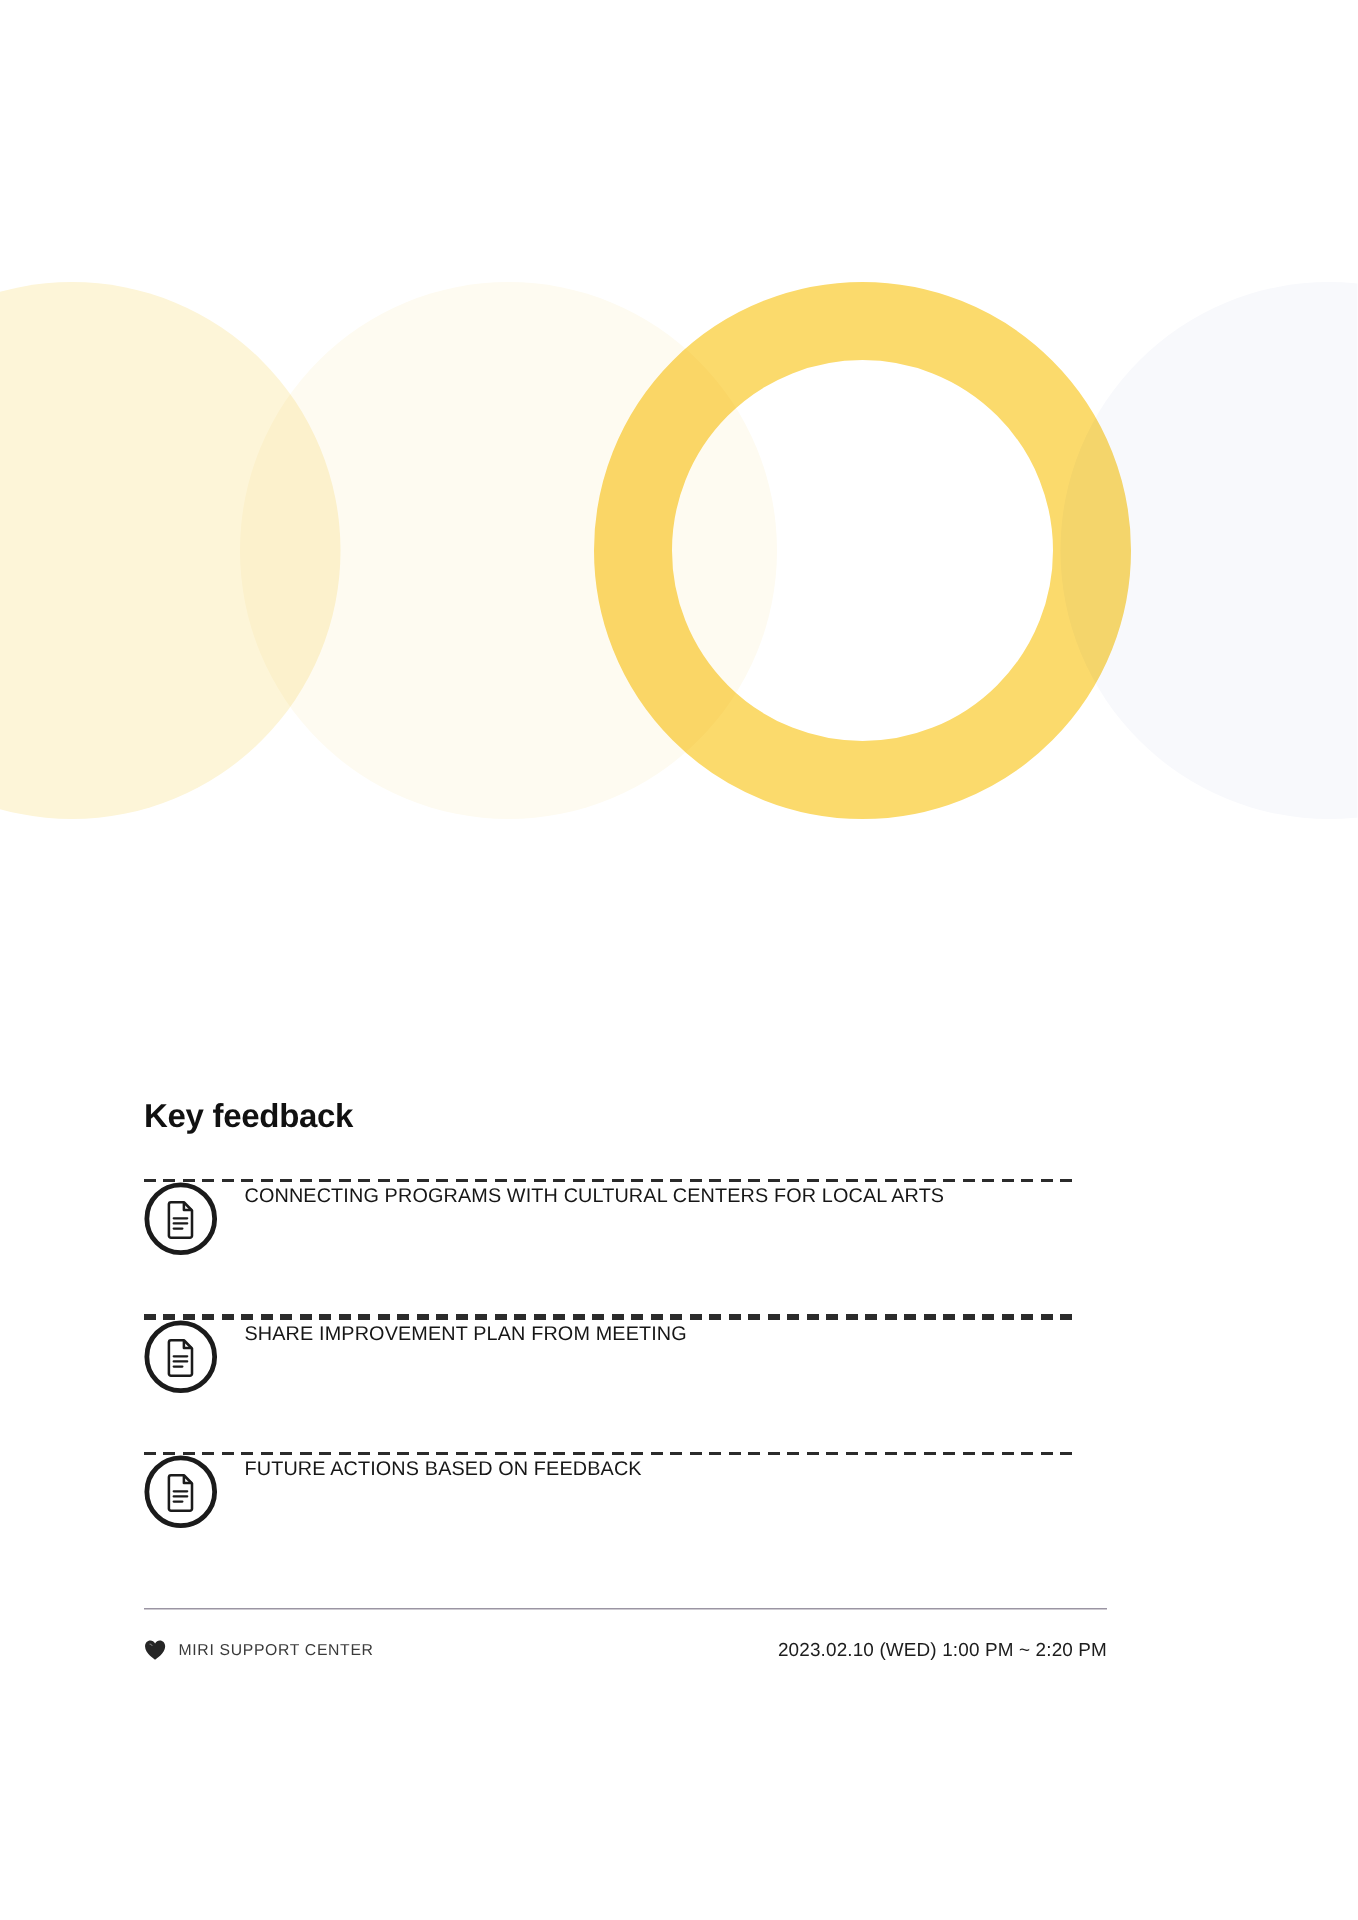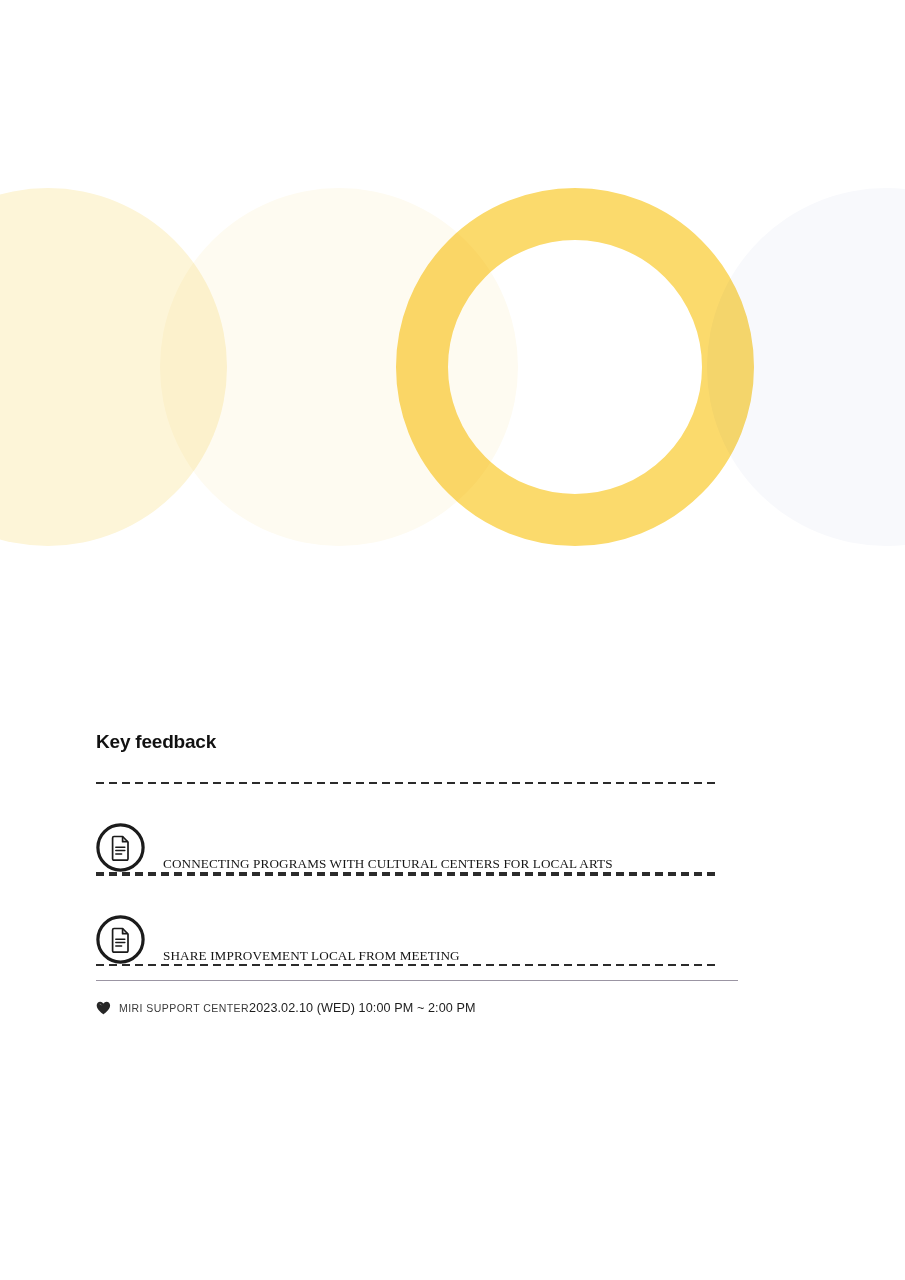--- a/index.html
+++ b/index.html
@@ -66,21 +66,21 @@
 
   
   .content {
     position: absolute;
     left: 96px;
     top: 730px;
     width: 713px;
   }
 
   .title {
-    font-size: 19px;
+    font-size: 22px;
     font-weight: 700;
     line-height: 1.25;
     letter-spacing: -0.2px;
     color: #111111;
     margin: 0;
     padding: 0;
   }
   .title-line { display: block; }
 
   .dashed-sep {
@@ -94,24 +94,23 @@
       rgba(255,255,255,0) 13px
     );
     width: 624px;
   }
   .sep-top { margin-top: 28px; }
 
   .item-list { margin: 0; padding: 0; list-style: none; }
 
   .item {
     display: flex;
-    align-items: flex-end;
+    align-items: flex-start;
     height: 88px;
     gap: 18px;
-    font-family: Liberation Serif, serif;
   }
 
   .doc-icon {
     flex: 0 0 auto;
     width: 49px;
     height: 49px;
     display: block;
   }
 
   .item-label {
@@ -125,21 +124,21 @@
   
   .footer-rule {
     width: 642px;
     height: 1px;
     background: #9b95a3;
     margin-top: 14px;
   }
   .footer {
     display: flex;
     align-items: center;
-    justify-content: flex-start;
+    justify-content: space-between;
     width: 642px;
     margin-top: 20px;
   }
   .footer-left {
     display: flex;
     align-items: center;
     gap: 8px;
   }
   .heart-icon {
     width: 15px;
@@ -204,36 +203,51 @@
           <circle cx="24.5" cy="24.5" r="22.6" fill="none" stroke="#1b1b1b" stroke-width="3.2"></circle>
           <path d="M18 13.5 h8.6 L32 19 v16.8 a1.4 1.4 0 0 1 -1.4 1.4 H18 a1.4 1.4 0 0 1 -1.4 -1.4 V14.9 A1.4 1.4 0 0 1 18 13.5 z" fill="#ffffff" stroke="#1b1b1b" stroke-width="1.7" stroke-linejoin="round"></path>
           <path d="M26.6 13.5 v5.2 h5.3" fill="none" stroke="#1b1b1b" stroke-width="1.7" stroke-linejoin="round"></path>
           <g stroke="#1b1b1b" stroke-width="1.5" stroke-linecap="round">
             <line x1="19.8" y1="24.2" x2="28.8" y2="24.2"></line>
             <line x1="19.8" y1="27.6" x2="28.8" y2="27.6"></line>
             <line x1="19.8" y1="31.0" x2="25.6" y2="31.0"></line>
           </g>
         </svg>
       </span>
-      <span class="item-label">SHARE IMPROVEMENT LOCAL FROM MEETING</span>
+      <span class="item-label">SHARE IMPROVEMENT PLAN FROM MEETING</span>
     </li>
 
     <li class="dashed-sep"></li>
 
+    <li class="item">
+      <span class="doc-icon-wrap">
+        <svg class="doc-icon" viewBox="0 0 49 49" xmlns="http://www.w3.org/2000/svg">
+          <circle cx="24.5" cy="24.5" r="22.6" fill="none" stroke="#1b1b1b" stroke-width="3.2"></circle>
+          <path d="M18 13.5 h8.6 L32 19 v16.8 a1.4 1.4 0 0 1 -1.4 1.4 H18 a1.4 1.4 0 0 1 -1.4 -1.4 V14.9 A1.4 1.4 0 0 1 18 13.5 z" fill="#ffffff" stroke="#1b1b1b" stroke-width="1.7" stroke-linejoin="round"></path>
+          <path d="M26.6 13.5 v5.2 h5.3" fill="none" stroke="#1b1b1b" stroke-width="1.7" stroke-linejoin="round"></path>
+          <g stroke="#1b1b1b" stroke-width="1.5" stroke-linecap="round">
+            <line x1="19.8" y1="24.2" x2="28.8" y2="24.2"></line>
+            <line x1="19.8" y1="27.6" x2="28.8" y2="27.6"></line>
+            <line x1="19.8" y1="31.0" x2="25.6" y2="31.0"></line>
+          </g>
+        </svg>
+      </span>
+      <span class="item-label">FUTURE ACTIONS BASED ON FEEDBACK</span>
+    </li>
 
   </ul>
 
   <div class="footer-rule"></div>
 
   <div class="footer">
     <div class="footer-left">
       <span>
         <svg class="heart-icon" viewBox="0 0 15 14" xmlns="http://www.w3.org/2000/svg">
           <path d="M7.4 13.4 C7.4 13.4 0.7 9.1 0.7 4.6 C0.7 2.2 2.3 0.7 4.2 0.7 C5.6 0.7 6.7 1.5 7.4 2.6 C8.1 1.5 9.2 0.7 10.6 0.7 C12.5 0.7 14.1 2.2 14.1 4.6 C14.1 9.1 7.4 13.4 7.4 13.4 z" fill="#262626"></path>
           <path d="M4.0 3.1 C4.6 3.1 5.1 3.5 5.4 4.0" fill="none" stroke="#ffffff" stroke-width="0.6" stroke-linecap="round" opacity="0.55"></path>
         </svg>
       </span>
       <span class="brand">MIRI SUPPORT CENTER</span>
     </div>
-    <span class="datetime">2023.02.10 (WED) 10:00 PM ~ 2:00 PM</span>
+    <span class="datetime">2023.02.10 (WED) 1:00 PM ~ 2:20 PM</span>
   </div>
 
 </div>
 
 </body></html>

